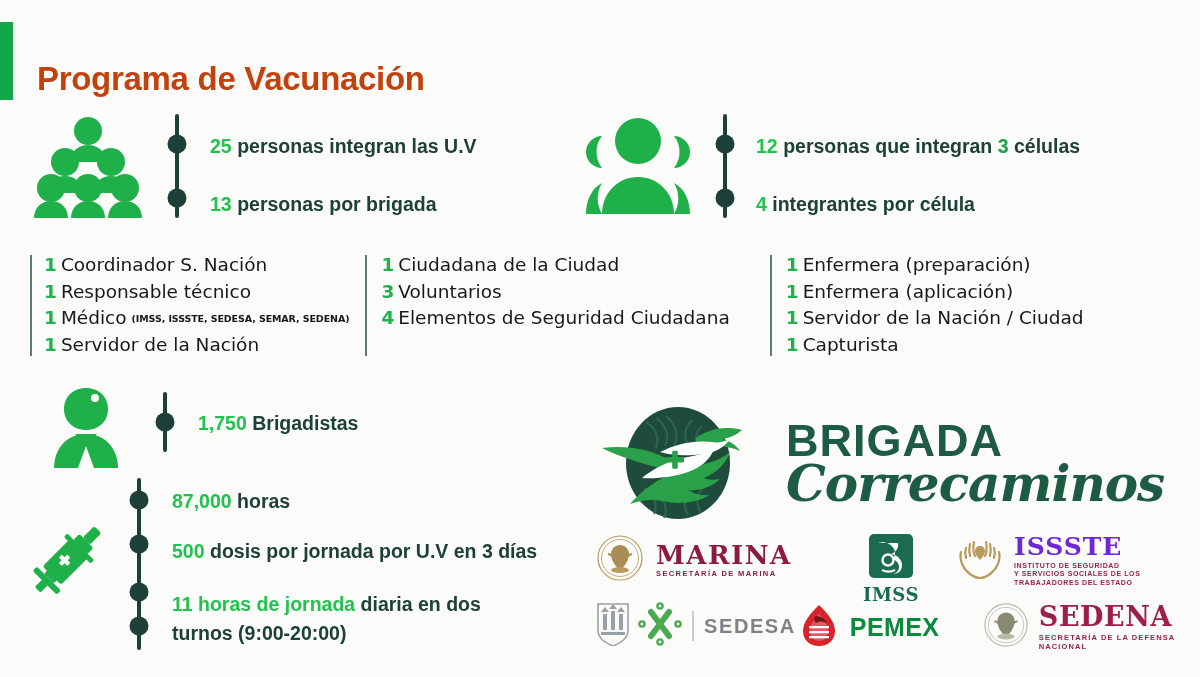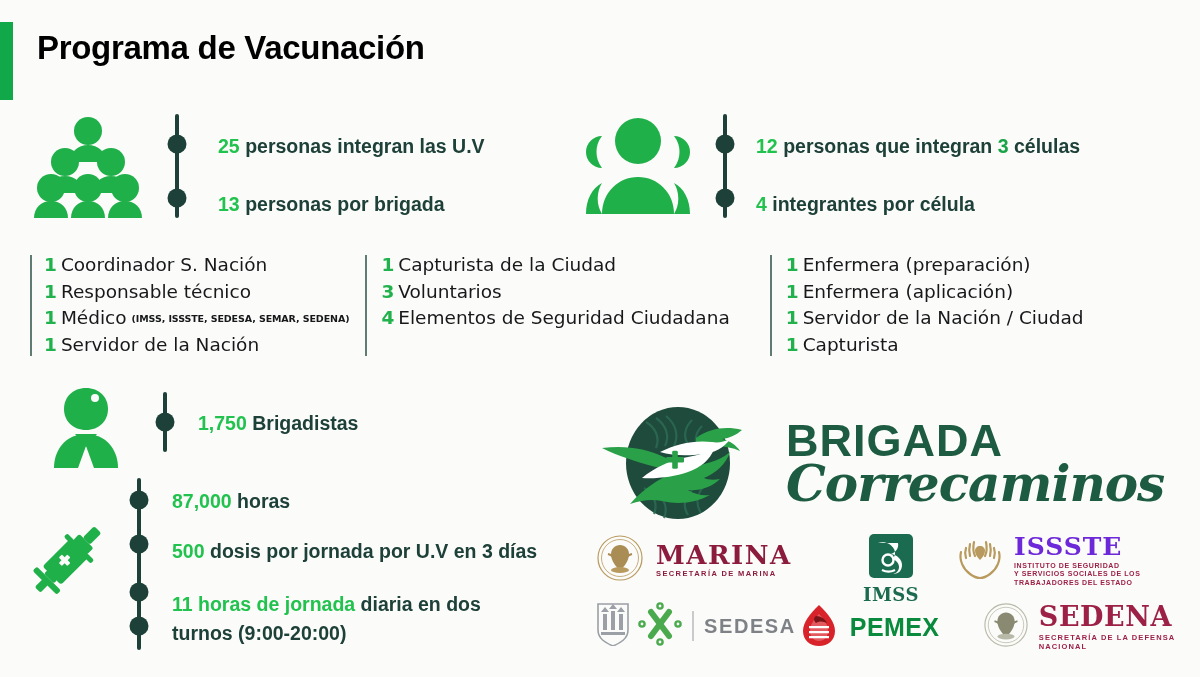--- a/index.html
+++ b/index.html
@@ -12,23 +12,23 @@
     color:#1d3b34;
   }
   .slide{position:absolute;inset:0;background:#fbfbf9;}
 
   
   .accent-bar{
     position:absolute;left:0;top:22px;width:13px;height:78px;
     background:#11a84a;
   }
   .page-title{
-    position:absolute;left:37px;top:29px;
+    position:absolute;left:37px;top:60px;
     font-size:33px;font-weight:bold;letter-spacing:-.3px;
-    color:#000000;
+    color:#c2410c;
     font-family:"Liberation Sans", sans-serif;
   }
 
   
   .g-bright{fill:#1fb04a;}
 
   
   .stat-block{position:absolute;display:flex;align-items:flex-start;}
   .stat-icon{flex:0 0 auto;}
   .timeline{position:relative;flex:0 0 auto;width:22px;align-self:stretch;}
@@ -132,21 +132,21 @@
           <circle cx="91" cy="74" r="14"></circle>
           <path d="M74 104c0-10 7-17 17-17s17 7 17 17z"></path>
         </g>
       </svg>
     </span>
     <span class="timeline" style="margin-left:24px;height:104px;">
       <span class="rail"></span>
       <span class="dot" style="top:30px;"></span>
       <span class="dot" style="top:84px;"></span>
     </span>
-    <span class="stat-lines" style="margin-left:30px;padding-top:20px;">
+    <span class="stat-lines" style="margin-left:22px;padding-top:20px;">
       <span class="stat-line">
         <span class="num">25</span>
         <span>personas integran las U.V</span>
       </span>
       <span class="stat-line" style="margin-top:33px;">
         <span class="num">13</span>
         <span>personas por brigada</span>
       </span>
     </span>
   </div>
@@ -195,21 +195,21 @@
       <div class="roleitem">
         <span class="n">1</span><span>Médico</span><span class="sub" style="margin-left:5px;">(IMSS, ISSSTE, SEDESA, SEMAR, SEDENA)</span>
       </div>
       <div class="roleitem">
         <span class="n">1</span><span>Servidor de la Nación</span>
       </div>
     </div>
 
     <div class="rolecol divider" style="padding-left:16px;">
       <div class="roleitem">
-        <span class="n">1</span><span>Capturista de la Ciudad</span>
+        <span class="n">1</span><span>Ciudadana de la Ciudad</span>
       </div>
       <div class="roleitem">
         <span class="n">3</span><span>Voluntarios</span>
       </div>
       <div class="roleitem">
         <span class="n">4</span><span>Elementos de Seguridad Ciudadana</span>
       </div>
     </div>
 
     <div class="rolecol divider" style="margin-left:24px;padding-left:16px;">

